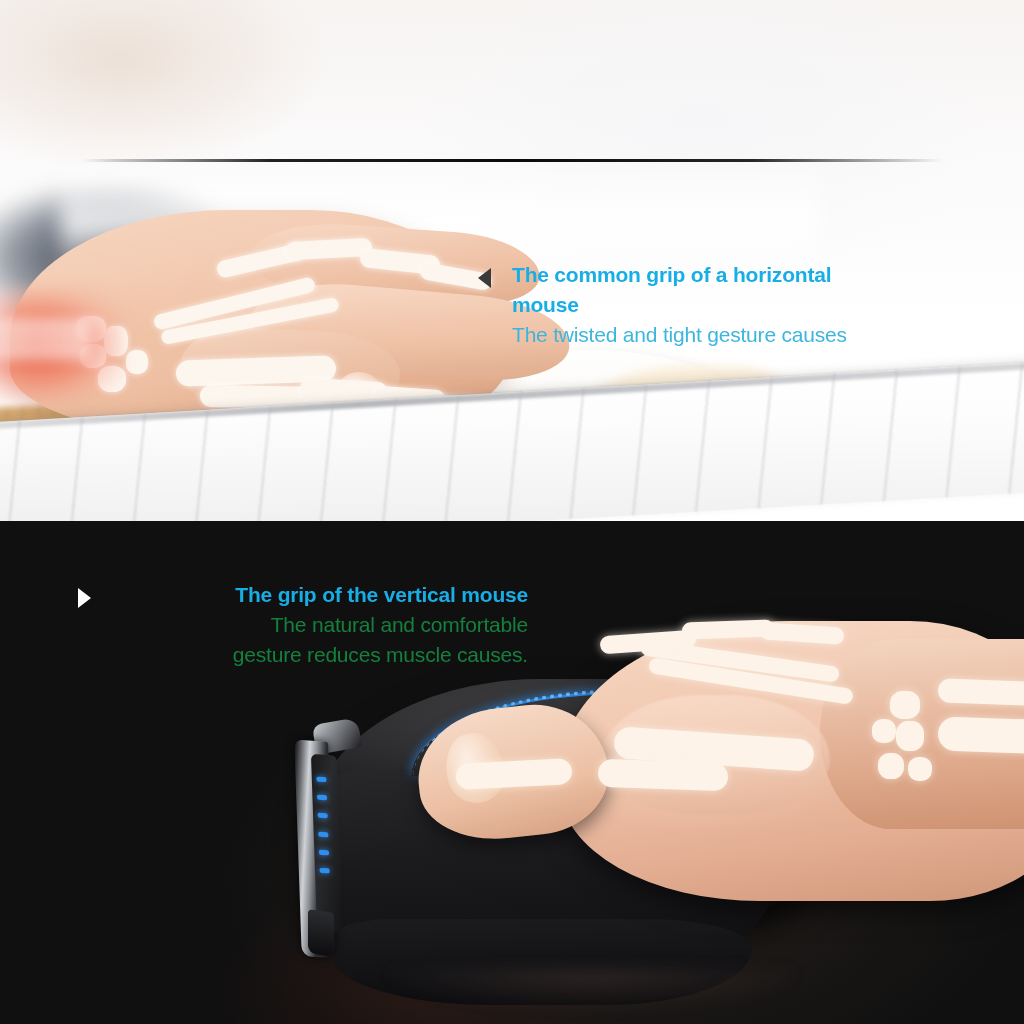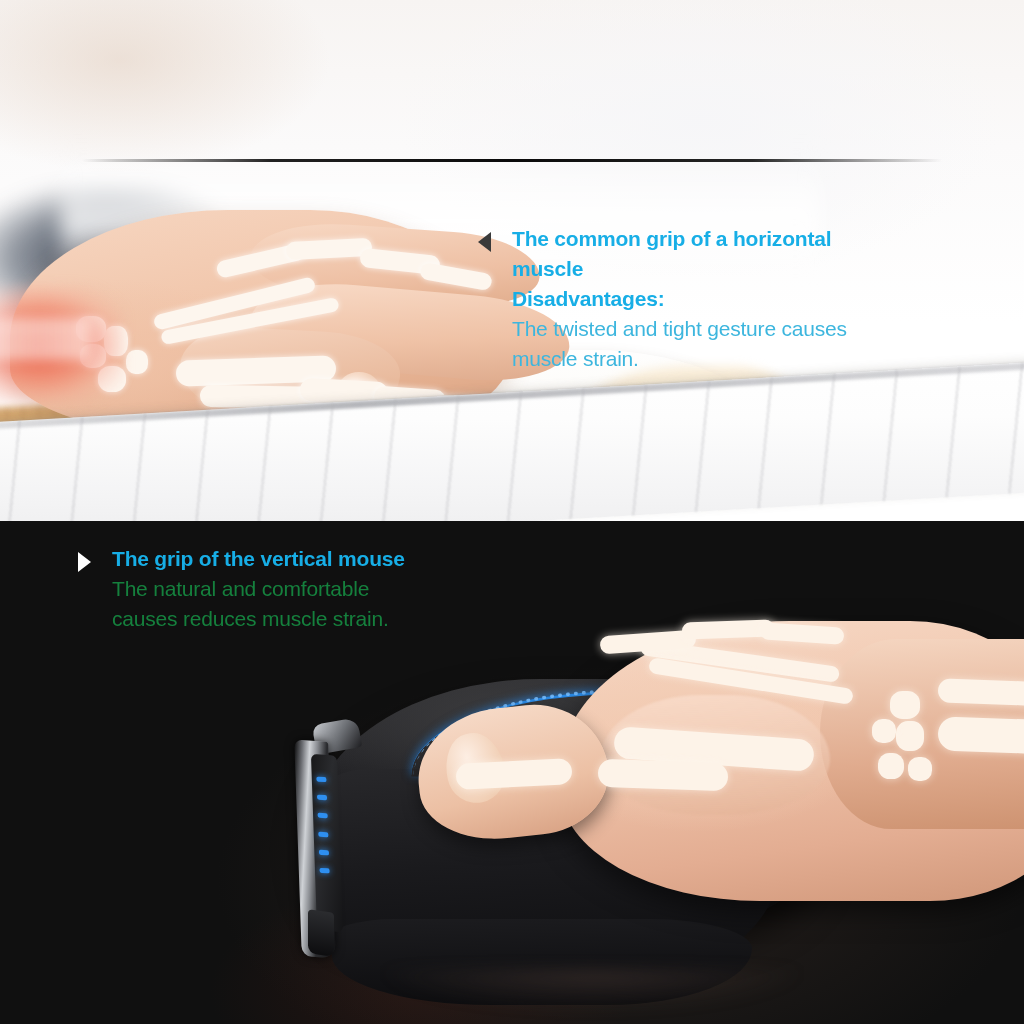--- a/index.html
+++ b/index.html
@@ -230,21 +230,21 @@
     left: 478px; top: 224px;
     width: 470px;
     z-index: 10;
   }
   .callout-bottom {
     position: absolute;
     left: 78px; top: 544px;
     width: 450px;
     z-index: 10;
   }
-  .callout-row { position: relative; }
+  .callout-row { position: relative; margin-top: 36px; }
   .tri {
     position: absolute;
     top: 8px;
     width: 0; height: 0;
   }
   .tri-left {
     left: 0;
     border-top: 10px solid transparent;
     border-bottom: 10px solid transparent;
     border-right: 13px solid #3a3a3a;
@@ -512,24 +512,22 @@
       </div>
     </div>
 
     <div class="divider"></div>
 
     <div class="callout-top">
       <div class="callout-row">
         <span class="tri tri-left"></span>
         <div class="callout-text">
           <div class="ct-strong">The common grip of a horizontal</div>
-          <div class="ct-strong">muscle</div>
-          <div class="ct-strong">Disadvantages:</div>
+          <div class="ct-strong">mouse</div>
           <div class="ct-body">The twisted and tight gesture causes</div>
-          <div class="ct-body">muscle strain.</div>
         </div>
       </div>
     </div>
   </div>
 
   <div class="panel-bottom">
     <div class="bottom-bg"></div>
 
     <div class="vmouse">
       <div class="vm-body"></div>
@@ -569,25 +567,25 @@
     <div class="bone-w bone-glow" style="left:760px; top:104px; width:84px; height:17px; transform:rotate(4deg);"></div>
     <div class="bone-w bone-glow" style="left:456px; top:240px; width:116px; height:26px; transform:rotate(-3deg);"></div>
     <div class="bone-w bone-glow" style="left:938px; top:198px; width:150px; height:34px; transform:rotate(2deg);"></div>
     <div class="bone-w bone-glow" style="left:938px; top:160px; width:150px; height:24px; transform:rotate(2deg);"></div>
     <div class="bone-w bone-glow" style="left:890px; top:170px; width:30px; height:28px; border-radius:42%;"></div>
     <div class="bone-w bone-glow" style="left:896px; top:200px; width:28px; height:30px; border-radius:42%;"></div>
     <div class="bone-w bone-glow" style="left:872px; top:198px; width:24px; height:24px; border-radius:44%;"></div>
     <div class="bone-w bone-glow" style="left:878px; top:232px; width:26px; height:26px; border-radius:44%;"></div>
     <div class="bone-w bone-glow" style="left:908px; top:236px; width:24px; height:24px; border-radius:44%;"></div>
 
-    <div class="callout-bottom" style="top:23px;">
+    <div class="callout-bottom" style="top:23px;text-align:right;">
       <div class="callout-row">
         <span class="tri tri-right"></span>
         <div class="callout-text">
           <div class="ct-strong">The grip of the vertical mouse</div>
           <div class="ct-body">The natural and comfortable</div>
-          <div class="ct-body">causes reduces muscle strain.</div>
+          <div class="ct-body">gesture reduces muscle causes.</div>
         </div>
       </div>
     </div>
   </div>
 
 </div>
 
 </body></html>

